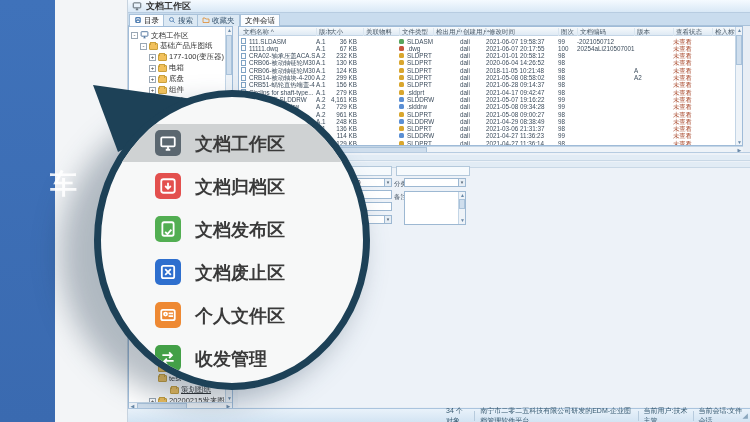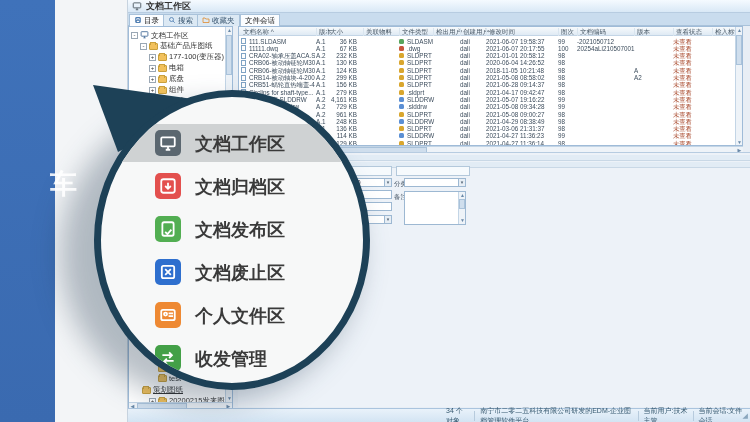--- a/index.html
+++ b/index.html
@@ -349,21 +349,21 @@
         <div class="titem" style="left: 20px; top: 336px;">
           <span style="width:7px"></span>
           <span class="tfold"></span>
           <span>力通测试</span>
         </div>
         <div class="titem" style="left: 20px; top: 347px;">
           <span style="width:7px"></span>
           <span class="tfold"></span>
           <span>test</span>
         </div>
-        <div class="titem" style="left: 4px; top: 358px; text-decoration: underline;">
+        <div class="titem" style="left: 32px; top: 358px; text-decoration: underline;">
           <span style="width:7px"></span>
           <span class="tfold"></span>
           <span>策划图纸</span>
         </div>
         <div class="titem" style="left: 20px; top: 369px;">
           <span class="texp">+</span>
           <span class="tfold"></span>
           <span>20200215发来图纸</span>
         </div>
       </div>

